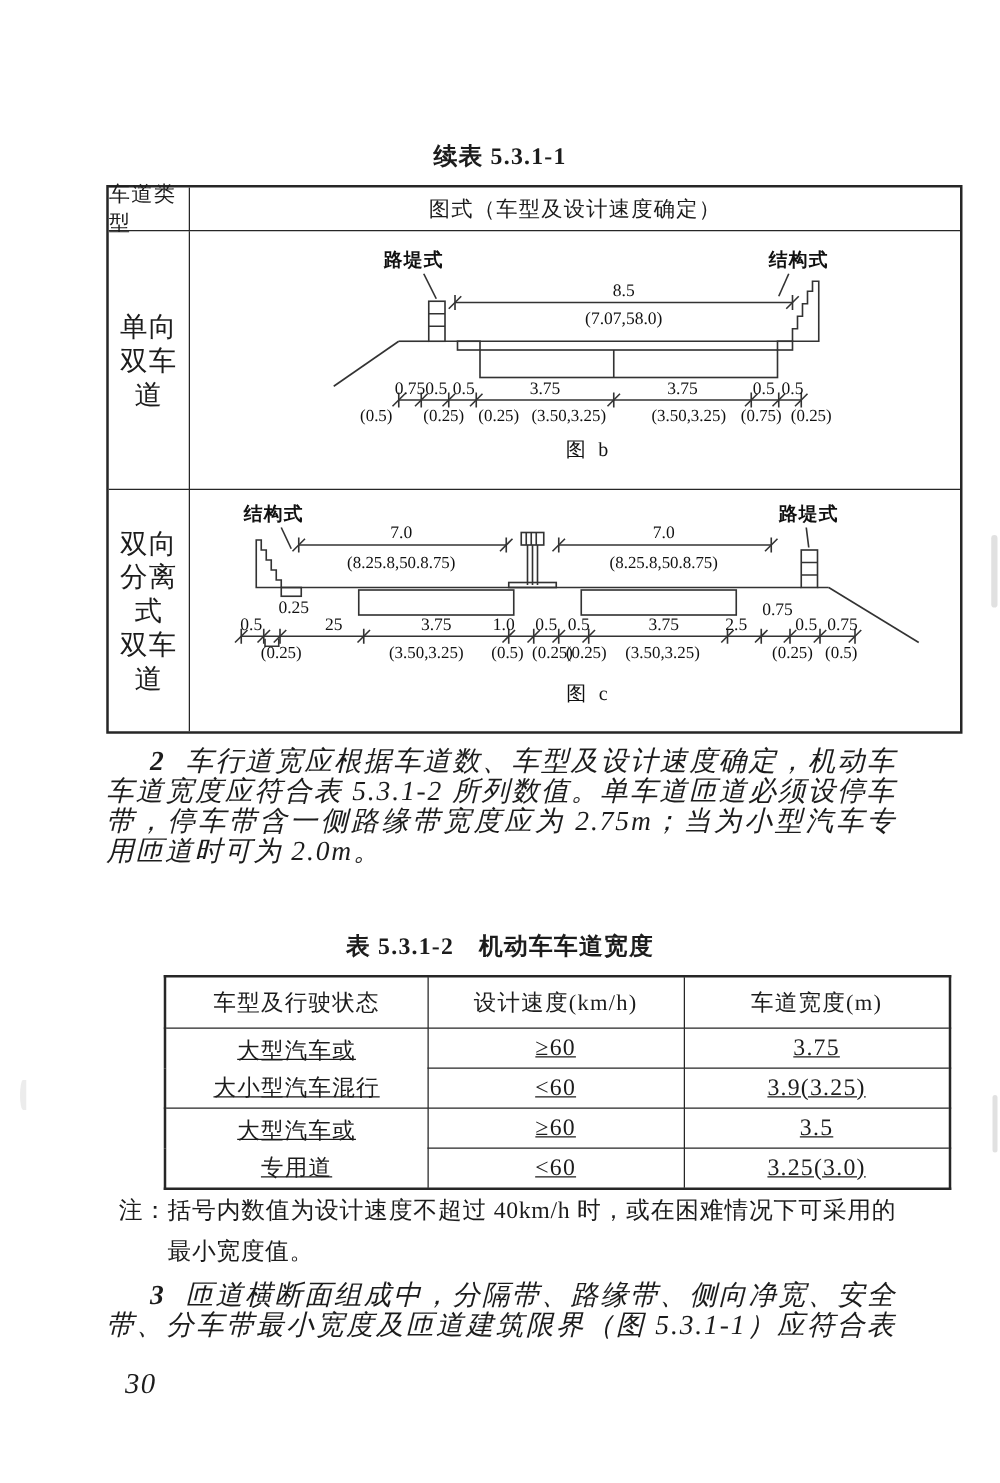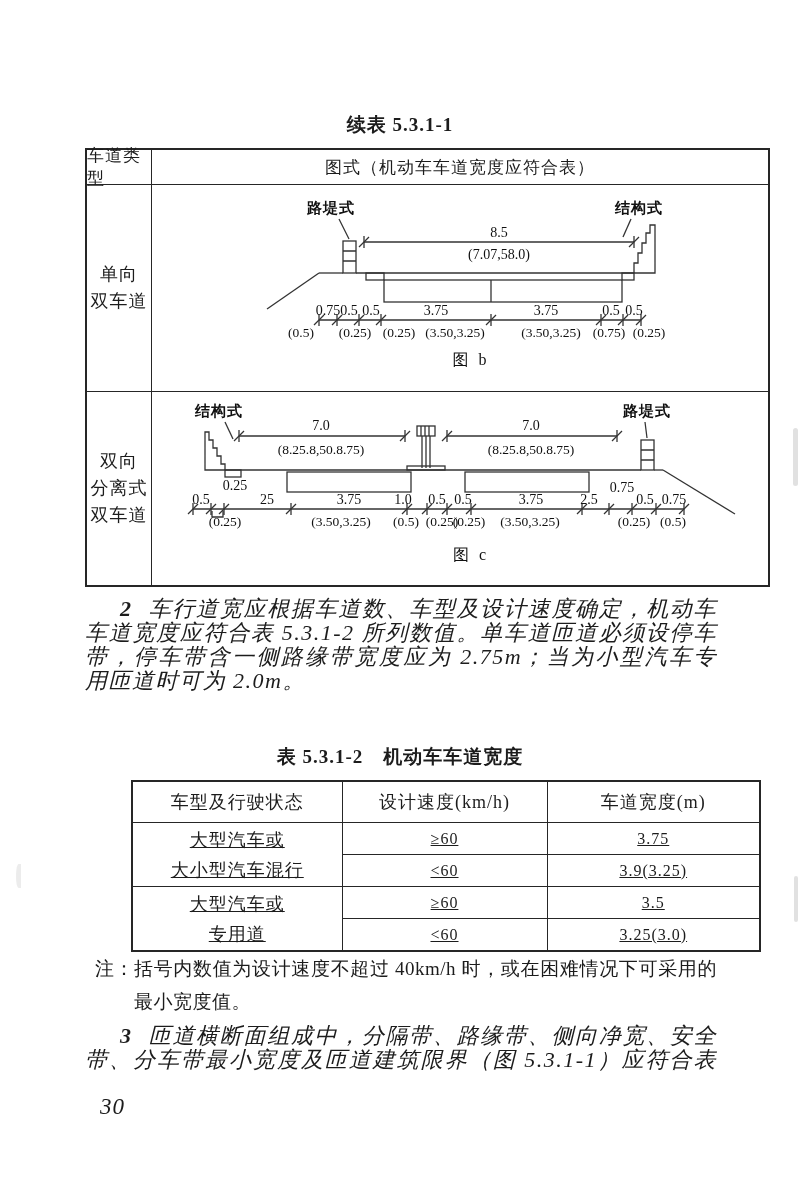--- a/index.html
+++ b/index.html
@@ -18,21 +18,21 @@
     position:absolute;top:148px;left:85px;width:685px;
     border:2px solid #262626;display:grid;
     grid-template-columns:65px 1fr;grid-template-rows:35px 207px 193px;
     box-sizing:border-box;
   }
   .t1 .cell{border-right:1px solid #262626;border-bottom:1px solid #262626;
     display:flex;align-items:center;justify-content:center;box-sizing:border-box;}
   .t1 .last-col{border-right:none;}
   .t1 .last-row{border-bottom:none;}
   .t1 .hdr{font-size:17px;letter-spacing:1px;}
-  .t1 .rowlab{font-size:18px;line-height:27px;text-align:center;letter-spacing:1px;}
+  .t1 .rowlab{font-size:22px;line-height:27px;text-align:center;letter-spacing:1px;}
   .t1 .diagram{display:block;}
   
   svg text{fill:#111;}
   .ln{stroke:#333;stroke-width:1.3;fill:none;}
   .flabel{font:bold 15px "Liberation Serif","DejaVu Serif",serif;text-anchor:middle;letter-spacing:1px;}
   .dim{font:14px "Liberation Serif","DejaVu Serif",serif;text-anchor:middle;}
   .dimsm{font:13.5px "Liberation Serif","DejaVu Serif",serif;text-anchor:middle;}
   .fcap{font:16px "Liberation Serif","DejaVu Serif",serif;text-anchor:middle;letter-spacing:3px;}
   
   .para{
@@ -45,21 +45,21 @@
   
   .t2cap{
     position:absolute;top:744px;left:85px;width:630px;text-align:center;
     font-size:19px;font-weight:bold;letter-spacing:1px;
   }
   table.t2{
     position:absolute;top:780px;left:85px;border-collapse:collapse;
     border:2px solid #262626;table-layout:fixed;margin-left:46px;
   }
   table.t2 td{border:1px solid #262626;text-align:center;vertical-align:middle;
-    font-size:16px;letter-spacing:1px;padding:0;}
+    font-size:19px;letter-spacing:1px;padding:0;}
   table.t2 tr.h td{height:40px;font-size:18px;}
   table.t2 tr.b td{height:31px;text-decoration:underline;}
   table.t2 .veh{line-height:30px;font-size:18px;}
   
   .note{
     position:absolute;top:952px;left:95px;width:622px;display:flex;
     font-size:19px;line-height:33px;letter-spacing:0.5px;
   }
   .note .nlab{flex:0 0 auto;}
   .note .ntext{flex:1 1 auto;text-align:justify;}
@@ -74,21 +74,21 @@
   .sm2{right:2px;top:876px;width:4px;height:46px;}
   .sm3{left:16px;top:864px;width:5px;height:24px;border-radius:50% 0 0 50%;opacity:.35;}
 </style>
 </head>
 <body>
 
 <div class="cont-title">续表 5.3.1-1</div>
 
 <div class="t1">
   <div class="cell hdr">车道类型</div>
-  <div class="cell hdr last-col">图式（机动车车道宽度应符合表）</div>
+  <div class="cell hdr last-col">图式（车型及设计速度确定）</div>
 
   <div class="cell rowlab">
     <div>
       <div>单向</div>
       <div>双车道</div>
     </div>
   </div>
 
   <div class="cell last-col">
     <svg class="diagram" width="562" height="207" viewBox="0 0 562 207">

